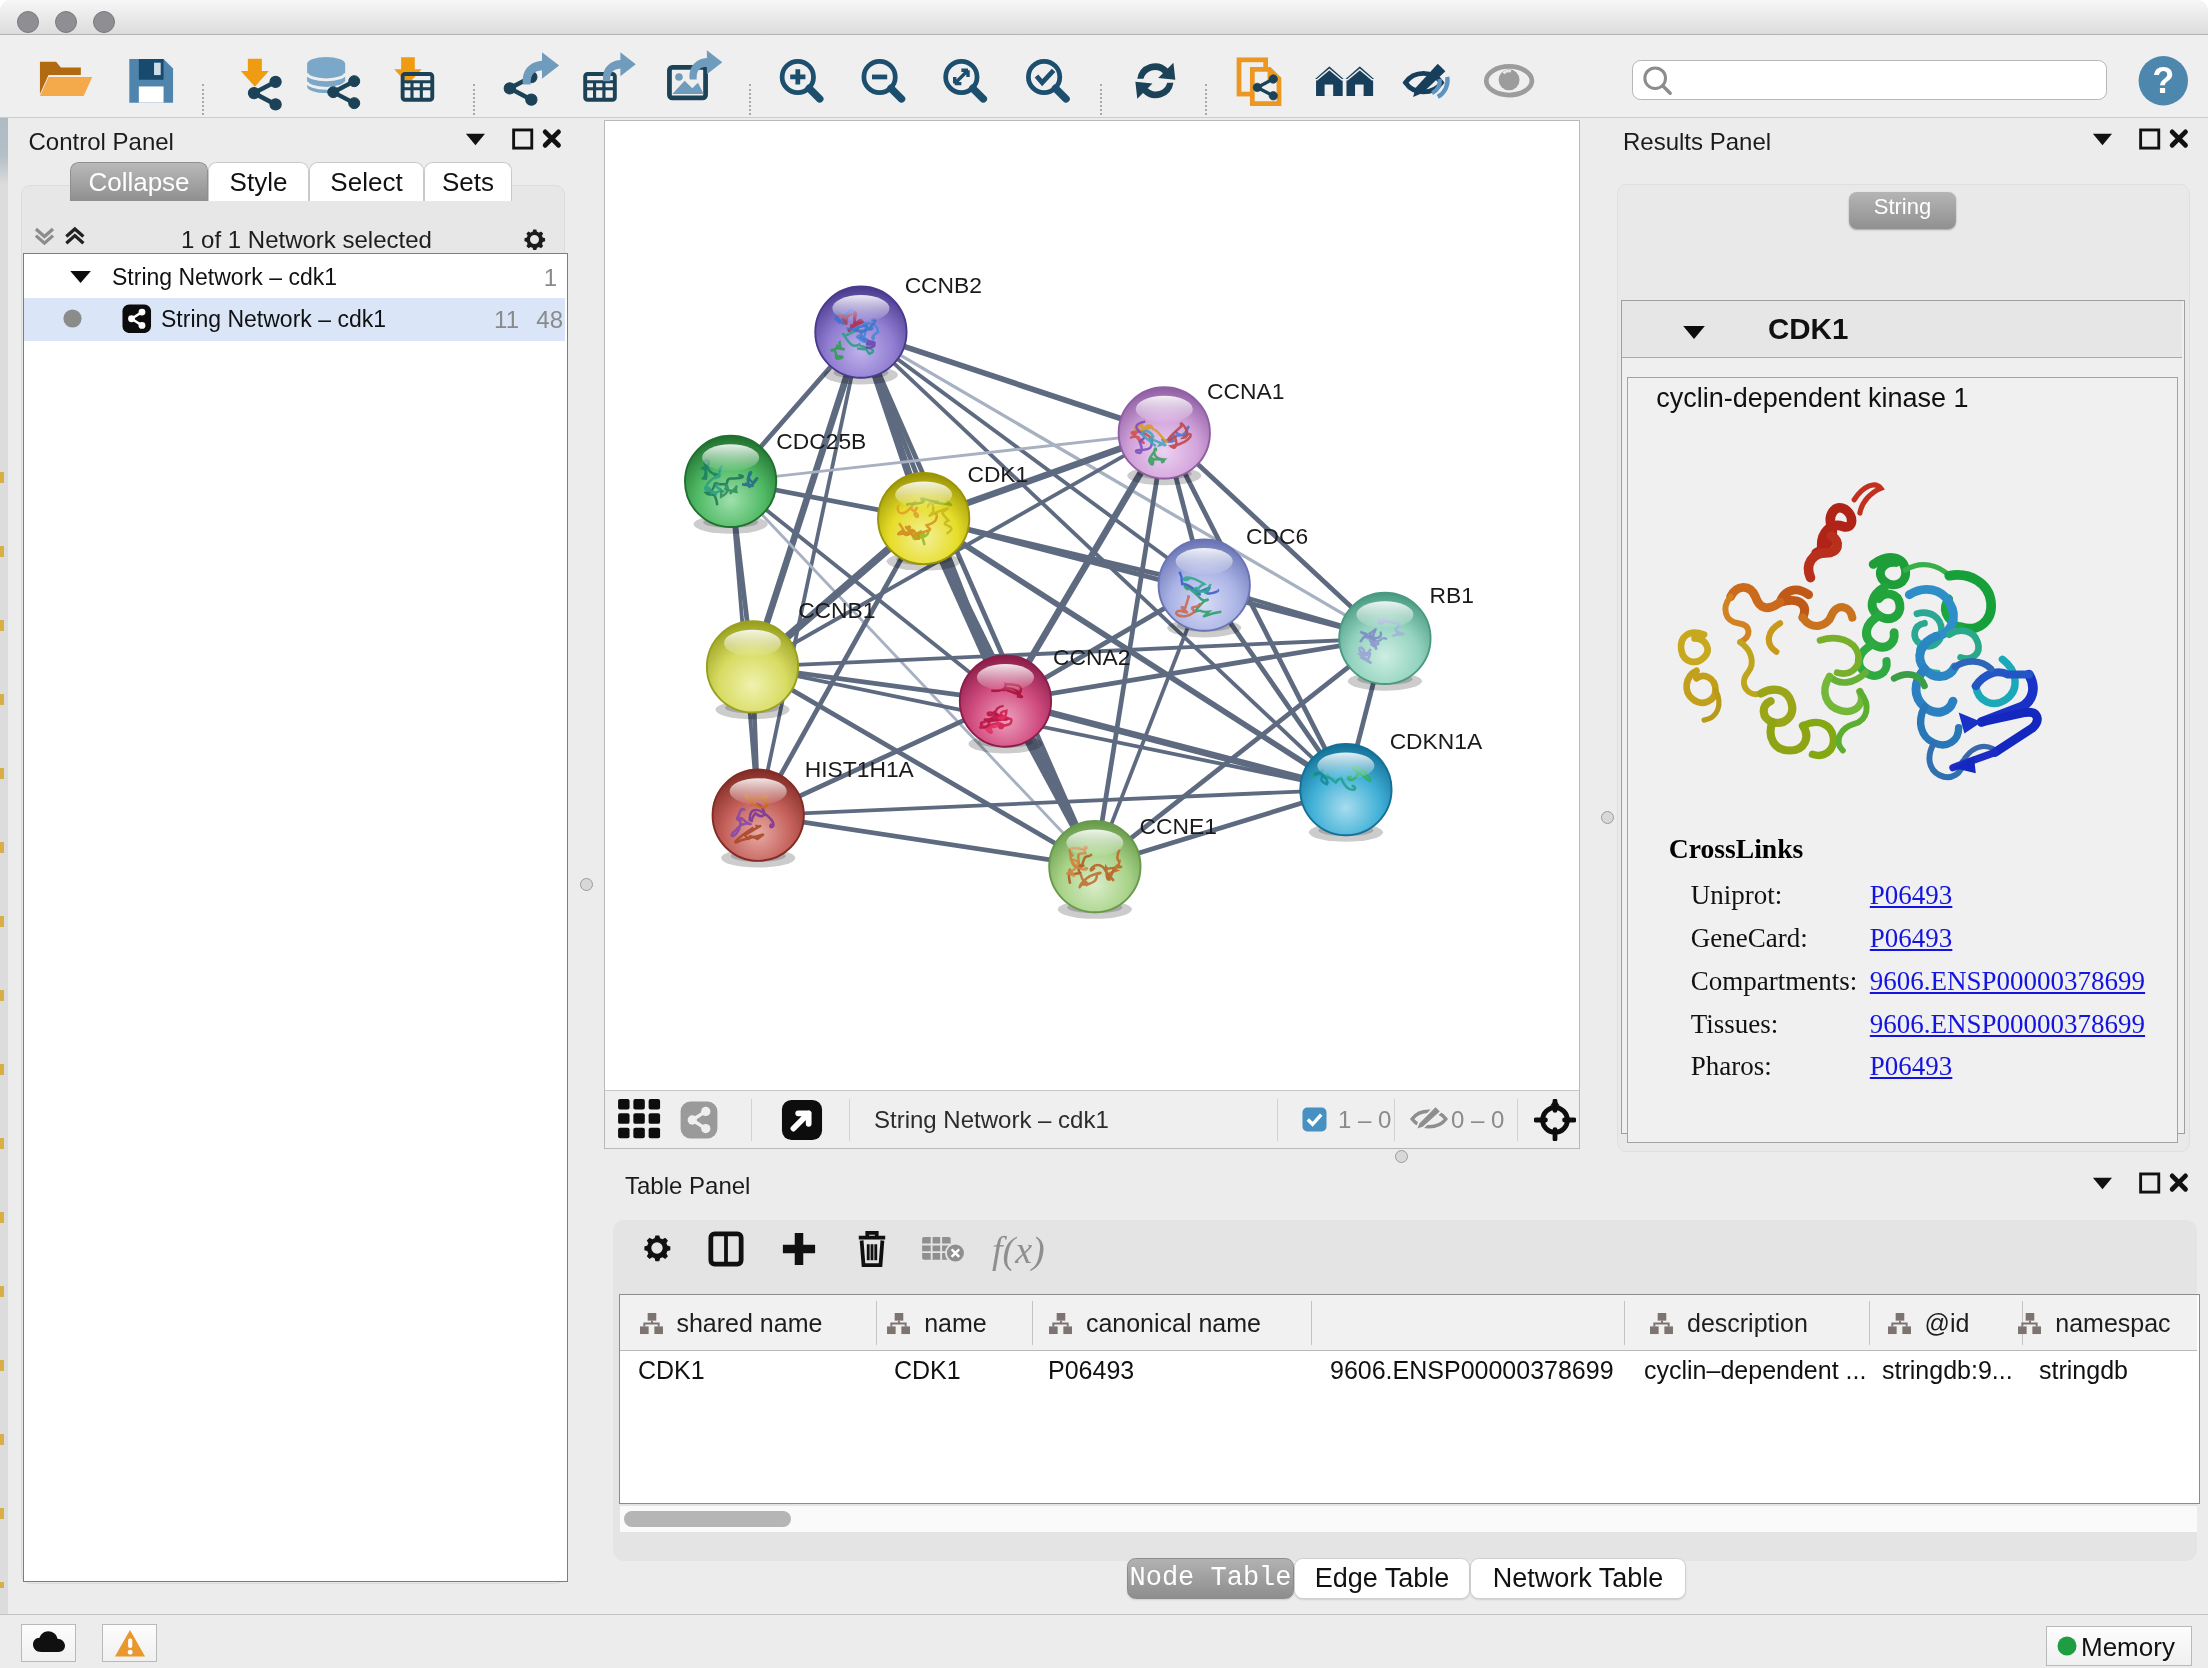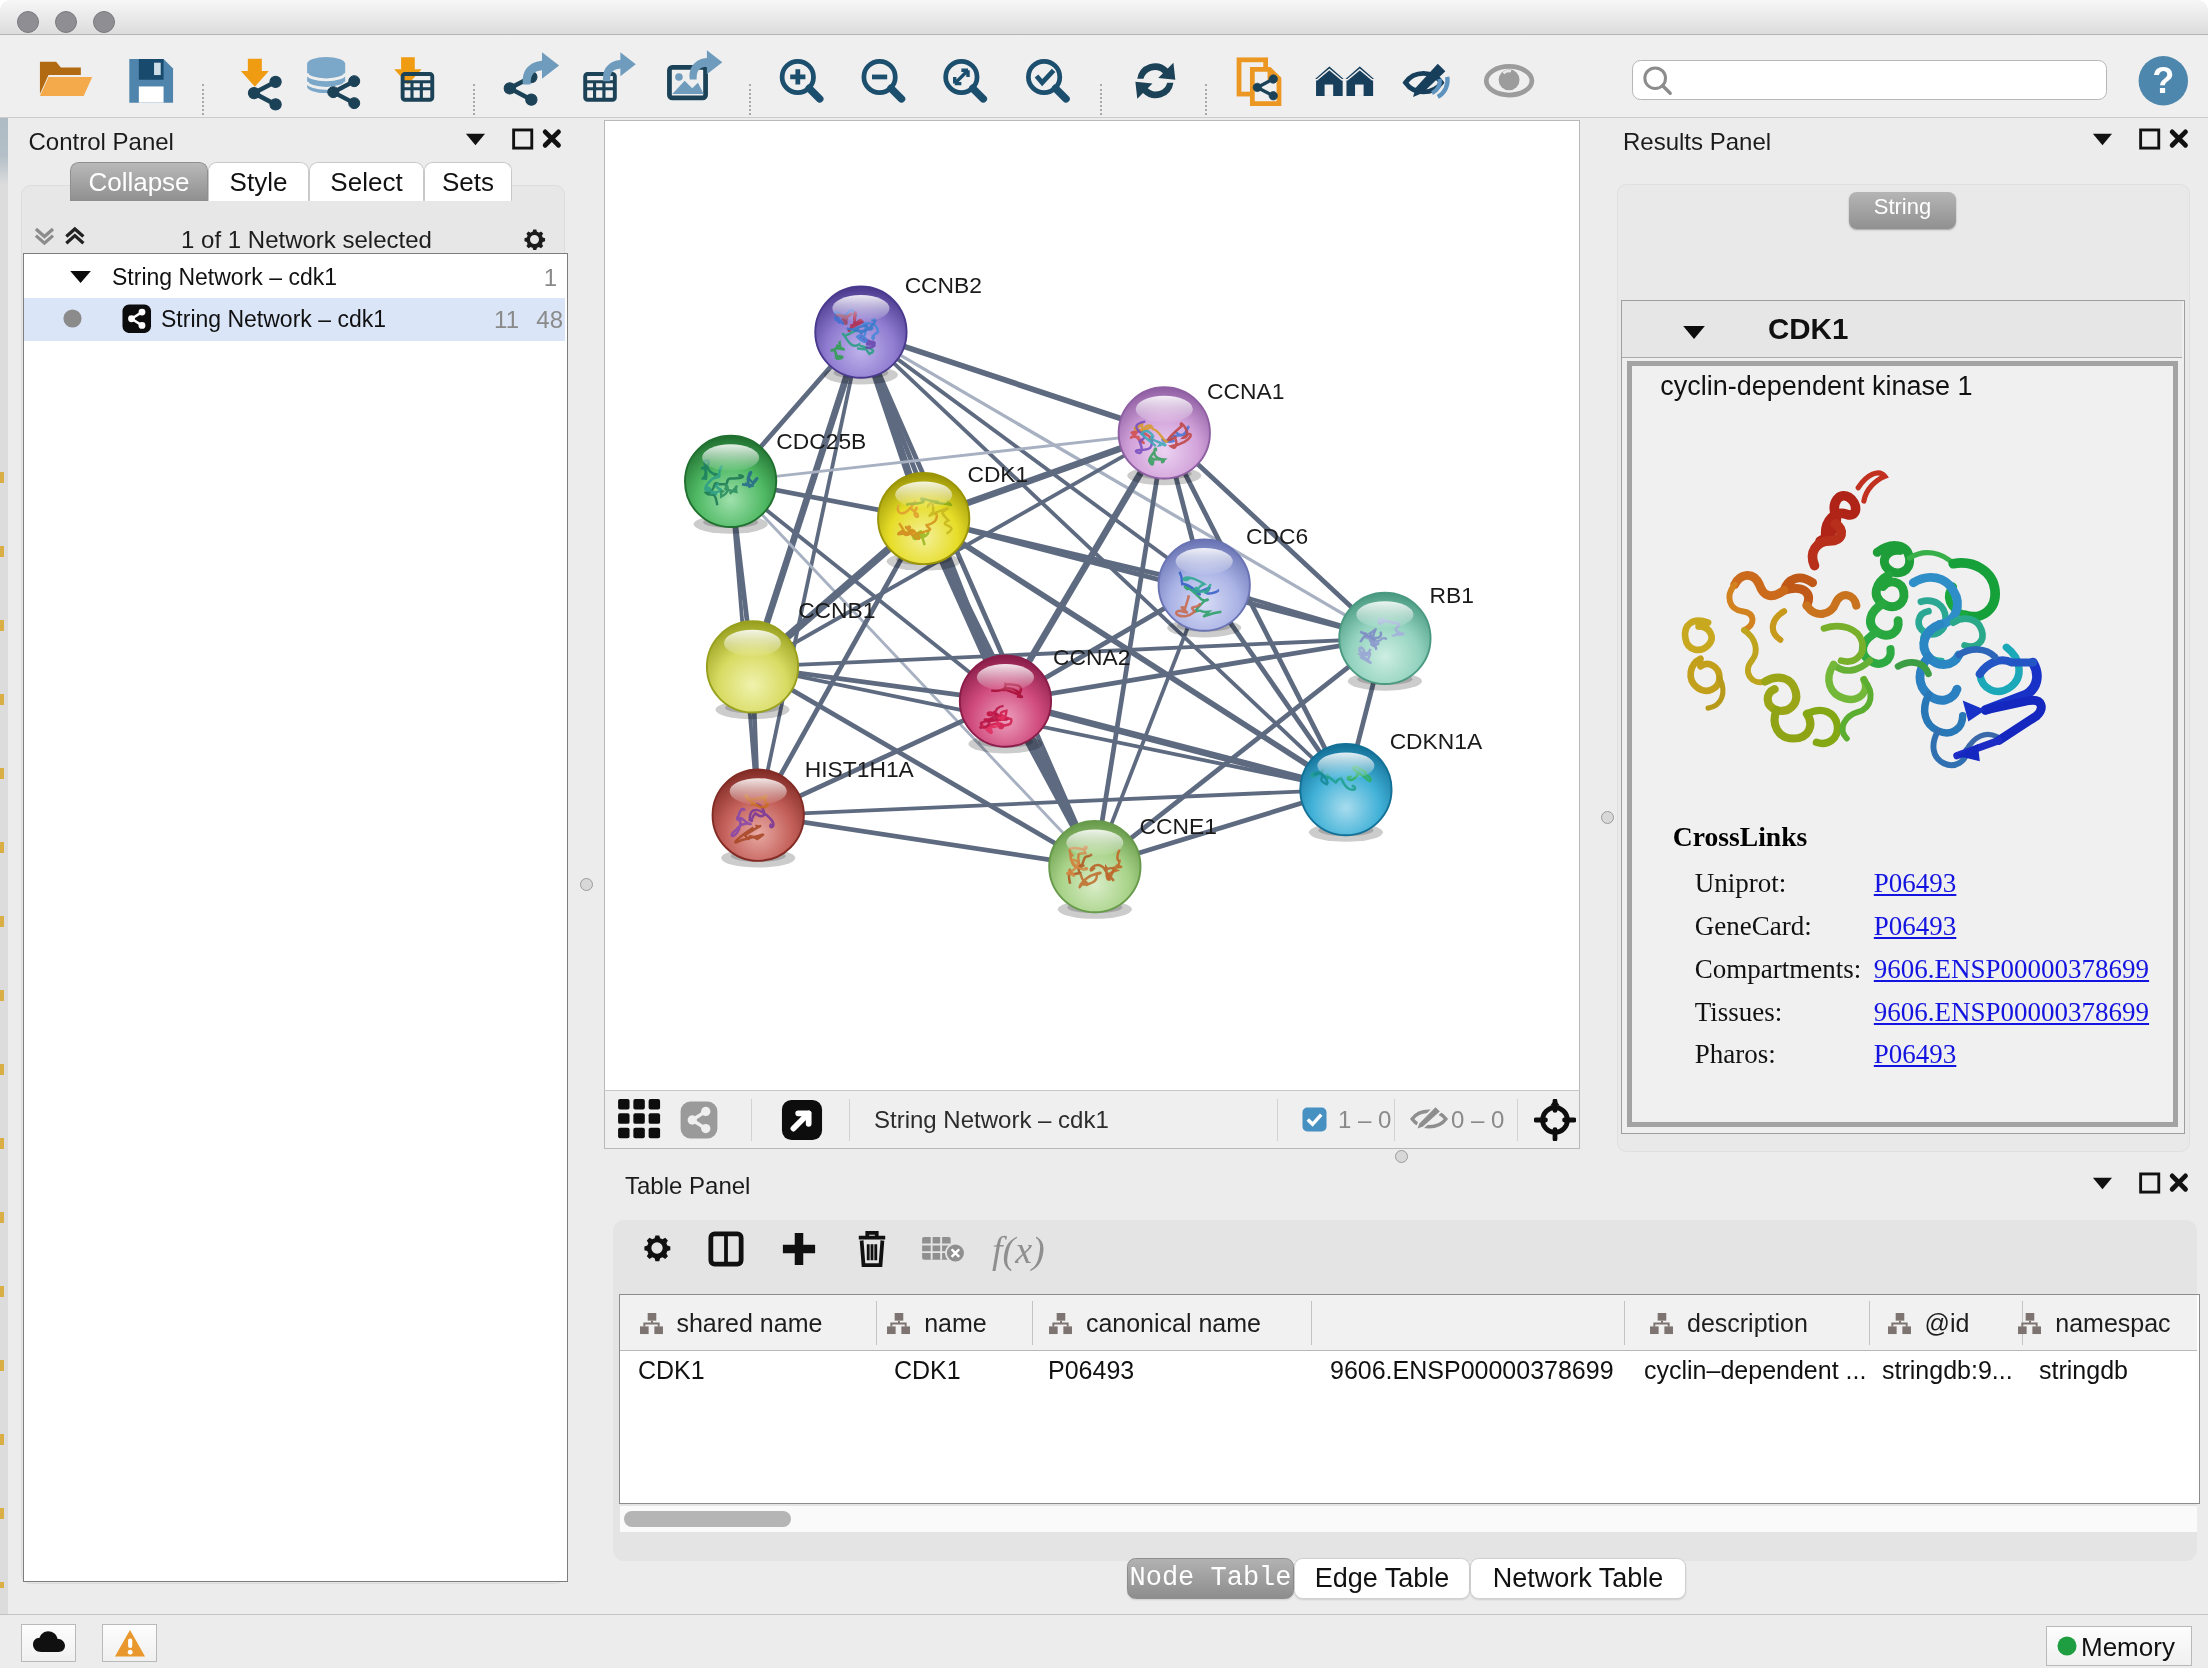--- a/index.html
+++ b/index.html
@@ -34,21 +34,21 @@
 #netname { position:absolute; left:269px; top:15px; font-size:24px; color:#2c2c2c; }
 .gtxt { color:#8a8a8a; font-size:24px; position:absolute; top:15px;}
 
 #rp-title { left:1623px; top:128px; font-size:24px; color:#1b1b1b; }
 #rp-box { left:1617px; top:184px; width:573px; height:968px; background:#e9e9e9; border-radius:9.5px; border:1px solid #dfdfdf; }
 #rp-tab { left:1849px; top:162px; z-index:5; width:107px; height:37px; background:linear-gradient(#b5b5b5,#909090); border-radius:7.6px; color:#fff; font-size:22px; text-align:center; box-shadow:0 1px 1.9px rgba(0,0,0,.3);margin-top:30px;}
 #rp-btns { left:1621px; top:217px; width:564px; height:78px; background:#eeeeee; border:1.9px solid #9f9f9f; }
 .rbtn { position:absolute; top:19px; height:39px; background:linear-gradient(#ffffff,#f2f2f2); border:1px solid #bdbdbd; border-radius:7.6px; font-size:27px; color:#111; text-align:center; box-shadow:0 1px 1.9px rgba(0,0,0,.15);}
 #rp-cdk { left:1621px; top:300px; width:564px; height:834px; border:1.9px solid #9f9f9f; background:#efefef;}
 #cdk-hdr { position:absolute; left:0; top:0; width:560px; height:57px; background:#e6e6e6; border-bottom:1.9px solid #aaa; }
-#cdk-body { position:absolute; left:4.8px; top:60px; width:551px; height:766px; background:#f0f0f0; border:5px solid #a3a3a3; }
+#cdk-body { position:absolute; left:4.8px; top:76px; width:551px; height:766px; background:#f0f0f0; border:1px solid #a3a3a3; }
 .serif { font-family:"Liberation Serif", serif; }
 .xl-label { position:absolute; font-size:27px; color:#111; }
 .xl-link { position:absolute; font-size:27px; color:#1414e0; text-decoration:underline; }
 
 #tp-title { left:625px; top:1172px; font-size:24px; color:#1b1b1b; }
 #tp-box { left:613px; top:1220px; width:1584px; height:341px; background:#e4e4e4; border-radius:11.4px; }
 #tbl { left:619px; top:1294px; width:1581px; height:210px; background:#fff; border:1.9px solid #8c8c8c; }
 #tbl-hdr { position:absolute; left:0; top:0; width:1577px; height:56px; background:#f1f1f1; border-bottom:1.9px solid #b9b9b9; }
 .th { position:absolute; top:0; height:54px; }
 .th .lbl { position:absolute; top:14.3px; width:100%; text-align:center; font-size:25px; color:#1d1d1d; transform:translateX(-17px); }

